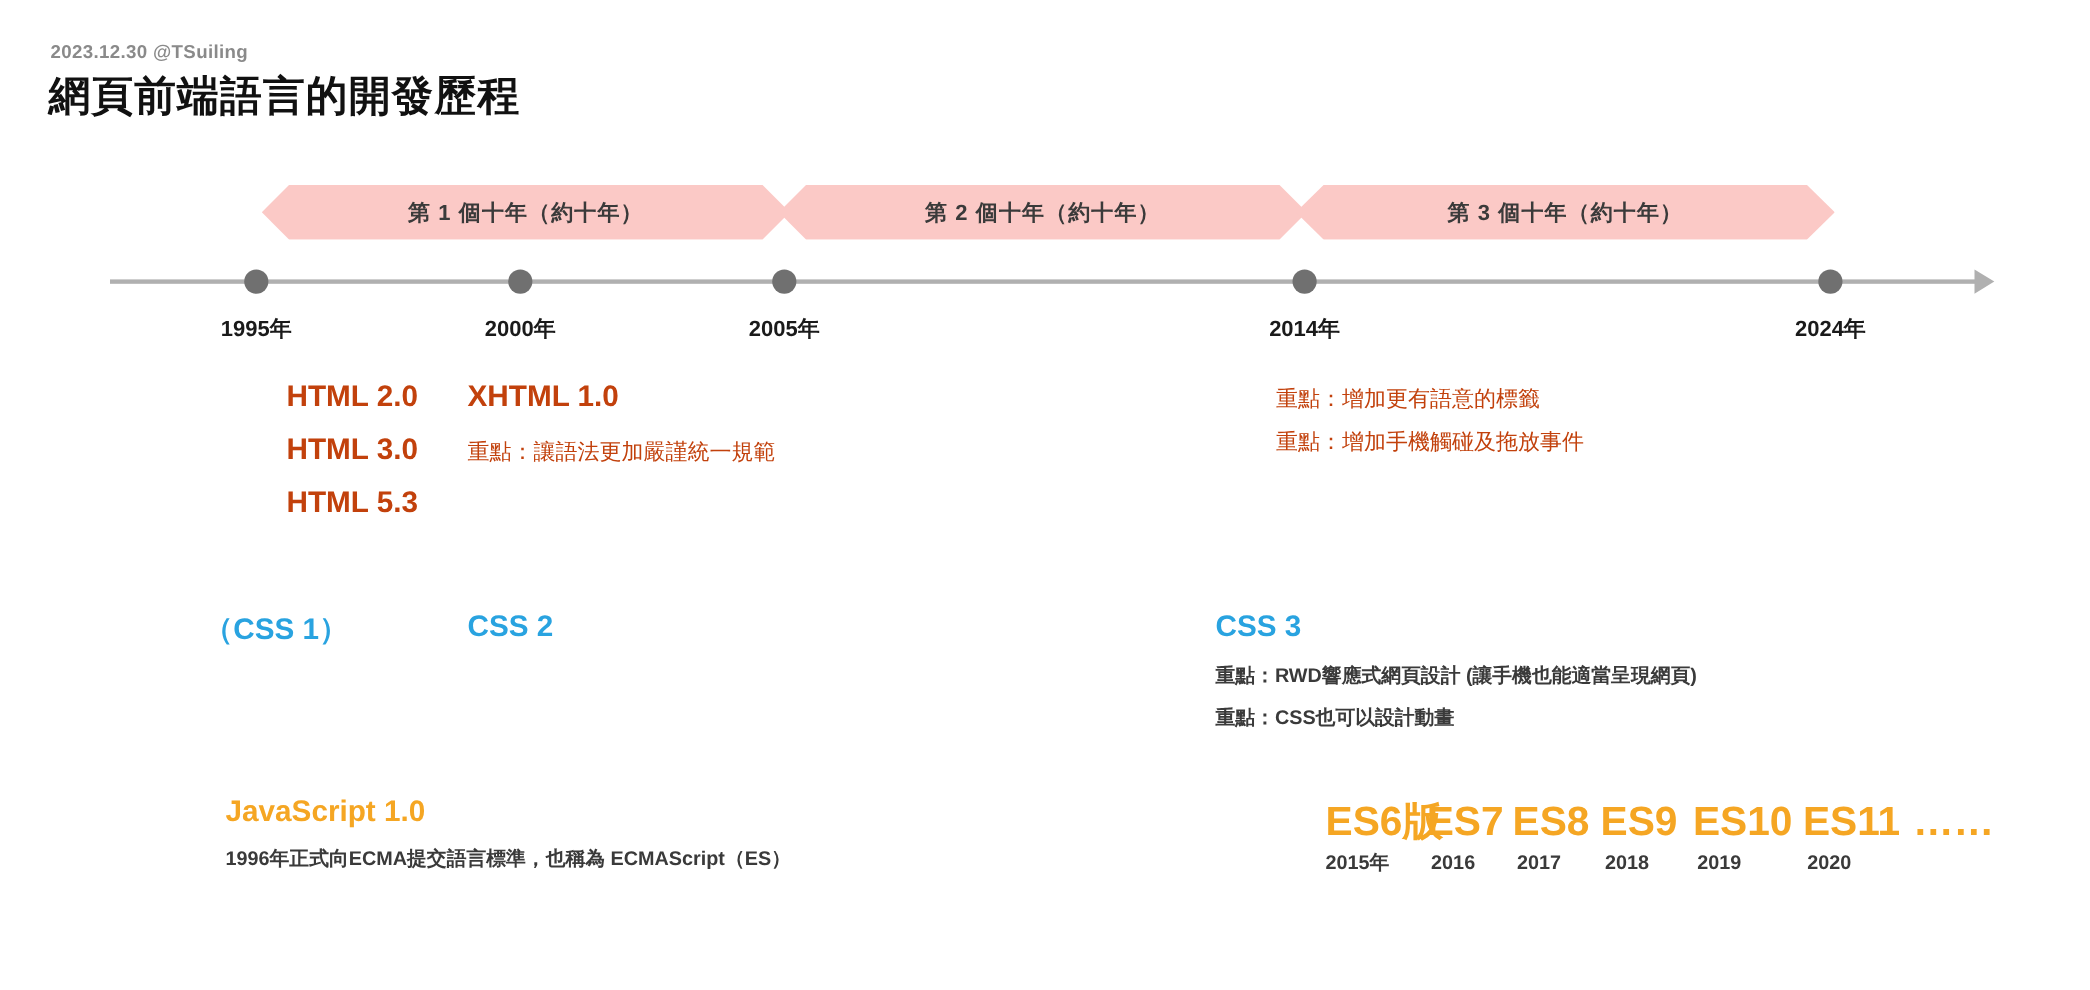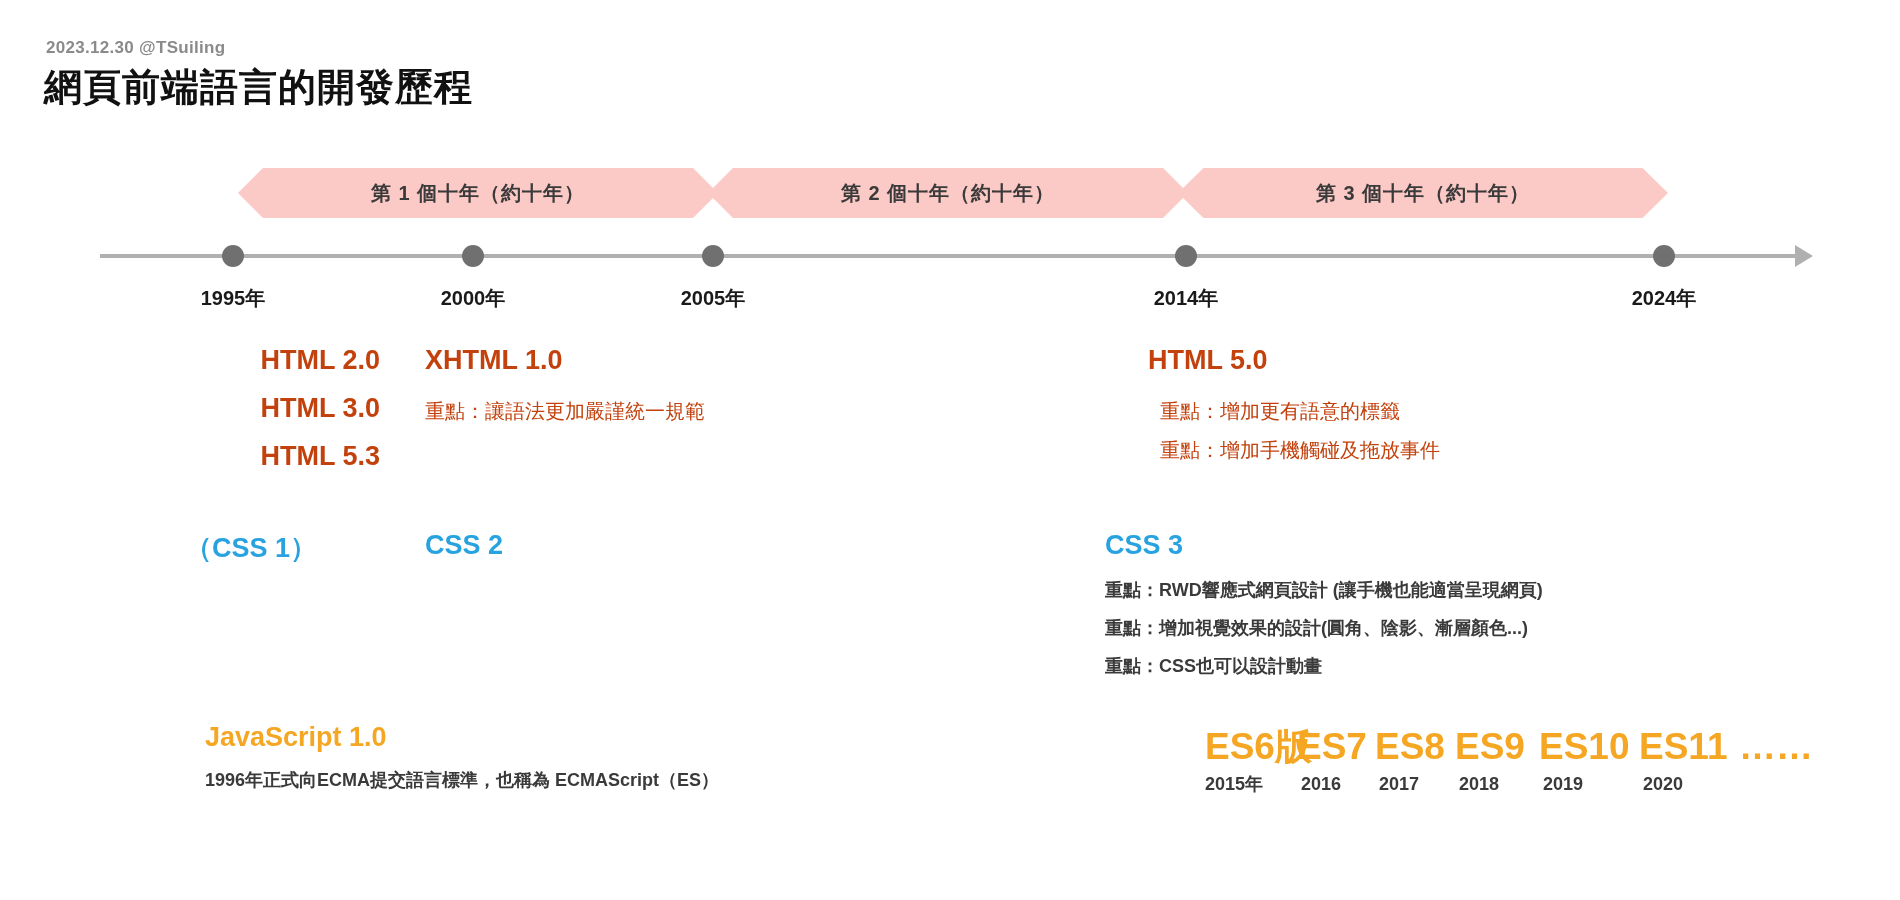--- a/index.html
+++ b/index.html
@@ -104,20 +104,21 @@
     font-weight: bold;
     color: #c2410c;
     white-space: nowrap;
     line-height: 48px;
   }
   .head-css {
     font-size: 27px;
     font-weight: bold;
     color: #29a3e0;
     white-space: nowrap;
+    margin-top: 24px;
   }
   .head-js {
     font-size: 27px;
     font-weight: bold;
     color: #f5a623;
     white-space: nowrap;
   }
   .note {
     font-size: 20px;
     font-weight: normal;
@@ -194,37 +195,35 @@
   <div class="head-html">HTML 3.0</div>
   <div class="head-html">HTML 5.3</div>
 </div>
 
 <div class="block" style="left:425px; top:336px;">
   <div class="head-html">XHTML 1.0</div>
   <div class="note" style="margin-top:8px;">重點：讓語法更加嚴謹統一規範</div>
 </div>
 
 <div class="block" style="left:1148px; top:336px;">
-  <div class="head-html">HTML 5.0</div>
   <div class="note" style="margin-top:8px; margin-left:12px;">重點：增加更有語意的標籤</div>
   <div class="note" style="margin-left:12px;">重點：增加手機觸碰及拖放事件</div>
 </div>
 
 <div class="block" style="left:185px; top:530px;">
   <div class="head-css">（CSS 1）</div>
 </div>
 
 <div class="block" style="left:425px; top:530px;">
   <div class="head-css">CSS 2</div>
 </div>
 
 <div class="block" style="left:1105px; top:530px;">
   <div class="head-css">CSS 3</div>
   <div class="note-sm" style="margin-top:10px;">重點：RWD響應式網頁設計 (讓手機也能適當呈現網頁)</div>
-  <div class="note-sm">重點：增加視覺效果的設計(圓角、陰影、漸層顏色...)</div>
   <div class="note-sm">重點：CSS也可以設計動畫</div>
 </div>
 
 <div class="block" style="left:205px; top:722px;">
   <div class="head-js">JavaScript 1.0</div>
   <div class="note-sm" style="margin-top:8px;">1996年正式向ECMA提交語言標準，也稱為 ECMAScript（ES）</div>
 </div>
 
 <div class="block" style="left:1205px; top:722px;">
   <div class="es-row">

